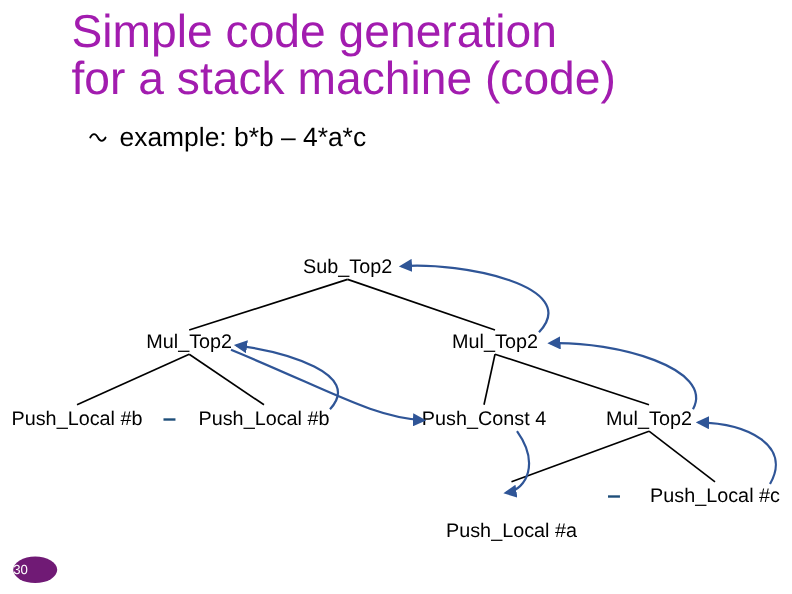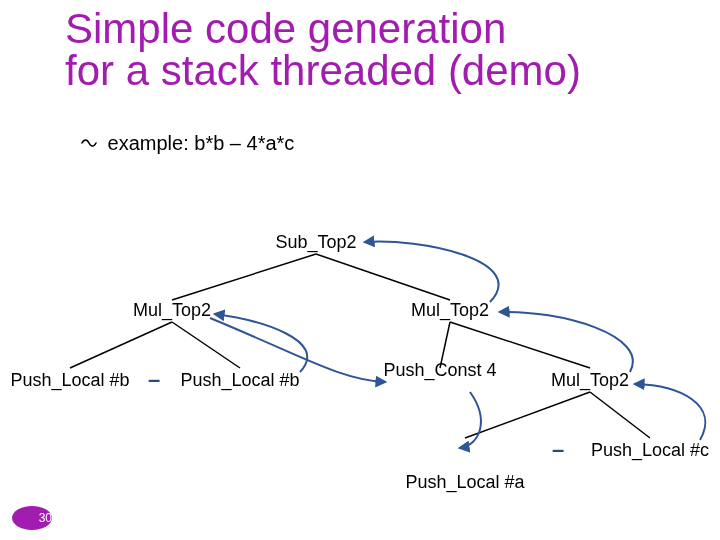--- a/index.html
+++ b/index.html
@@ -18,22 +18,22 @@
     position: absolute;
     left: 65px; top: 8px;
     font-family: Liberation Sans, sans-serif;
     font-weight: 300;
     font-size: 42px;
     line-height: 1.0;
     color: #a21caf;
   }
   .bullets {
     position: absolute;
-    left: 80px; top: 129px;
-    font-size: 20px;
+    left: 80px; top: 109px;
+    font-size: 24px;
     line-height: 1.35;
   }
   .bullet {
     white-space: nowrap;
   }
   .bullet-icon {
     display: inline-block;
     width: 22px;
     vertical-align: middle;
   }
@@ -50,62 +50,62 @@
     position: absolute;
     font-size: 22px;
     font-weight: 700;
     color: #1e4e79;
   }
   .page-num {
     position: absolute;
     left: 12px; bottom: 10px;
     width: 40px; height: 24px;
     border-radius: 50%;
-    background: #a21caf;
+    background: #701a75;
     color: #fff;
     font-size: 12px;
     line-height: 24px;
-    text-align: right;
+    text-align: left;
   }
   svg.overlay {
     position: absolute;
     left: 0; top: 0;
     width: 720px; height: 540px;
     pointer-events: none;
   }
 </style>
 </head>
 <body>
 
 <div class="slide">
 
   <div class="title">
     <span>Simple code generation</span><br>
-    <span>for a stack threaded (demo)</span>
+    <span>for a stack machine (code)</span>
   </div>
 
   <div class="bullets">
     <div class="bullet">
       <span class="bullet-icon">
         <svg width="20" height="14" viewBox="0 0 20 14">
             <path d="M2 7 C 4 3, 7 3, 9 7 C 11 11, 14 11, 16 7" stroke="#000" stroke-width="1.6" fill="none" stroke-linecap="round"></path>
           </svg>
       </span>
       <span class="bullet-text">example: b*b – 4*a*c</span>
     </div>
   </div>
 
   <div class="node" style="left:266px; top:232px; width:100px;">Sub_Top2</div>
 
   <div class="node" style="left:122px; top:300px; width:100px;">Mul_Top2</div>
   <div class="node" style="left:400px; top:300px; width:100px;">Mul_Top2</div>
 
   <div class="node" style="left:0px;   top:370px; width:140px;">Push_Local #b</div>
   <div class="node" style="left:170px; top:370px; width:140px;">Push_Local #b</div>
-  <div class="node" style="left:370px; top:360px; width:140px;">Push_Const 4</div>
+  <div class="node" style="left:370px; top:370px; width:140px;">Push_Const 4</div>
   <div class="node" style="left:540px; top:370px; width:100px;">Mul_Top2</div>
 
   <div class="node" style="left:390px; top:440px; width:150px;margin-top:32px;">Push_Local #a</div>
   <div class="node" style="left:575px; top:440px; width:150px;">Push_Local #c</div>
 
   <div class="dash" style="left:148px; top:367px;">–</div>
   <div class="dash" style="left:552px; top:437px;">–</div>
 
   <div class="page-num">30</div>
 

